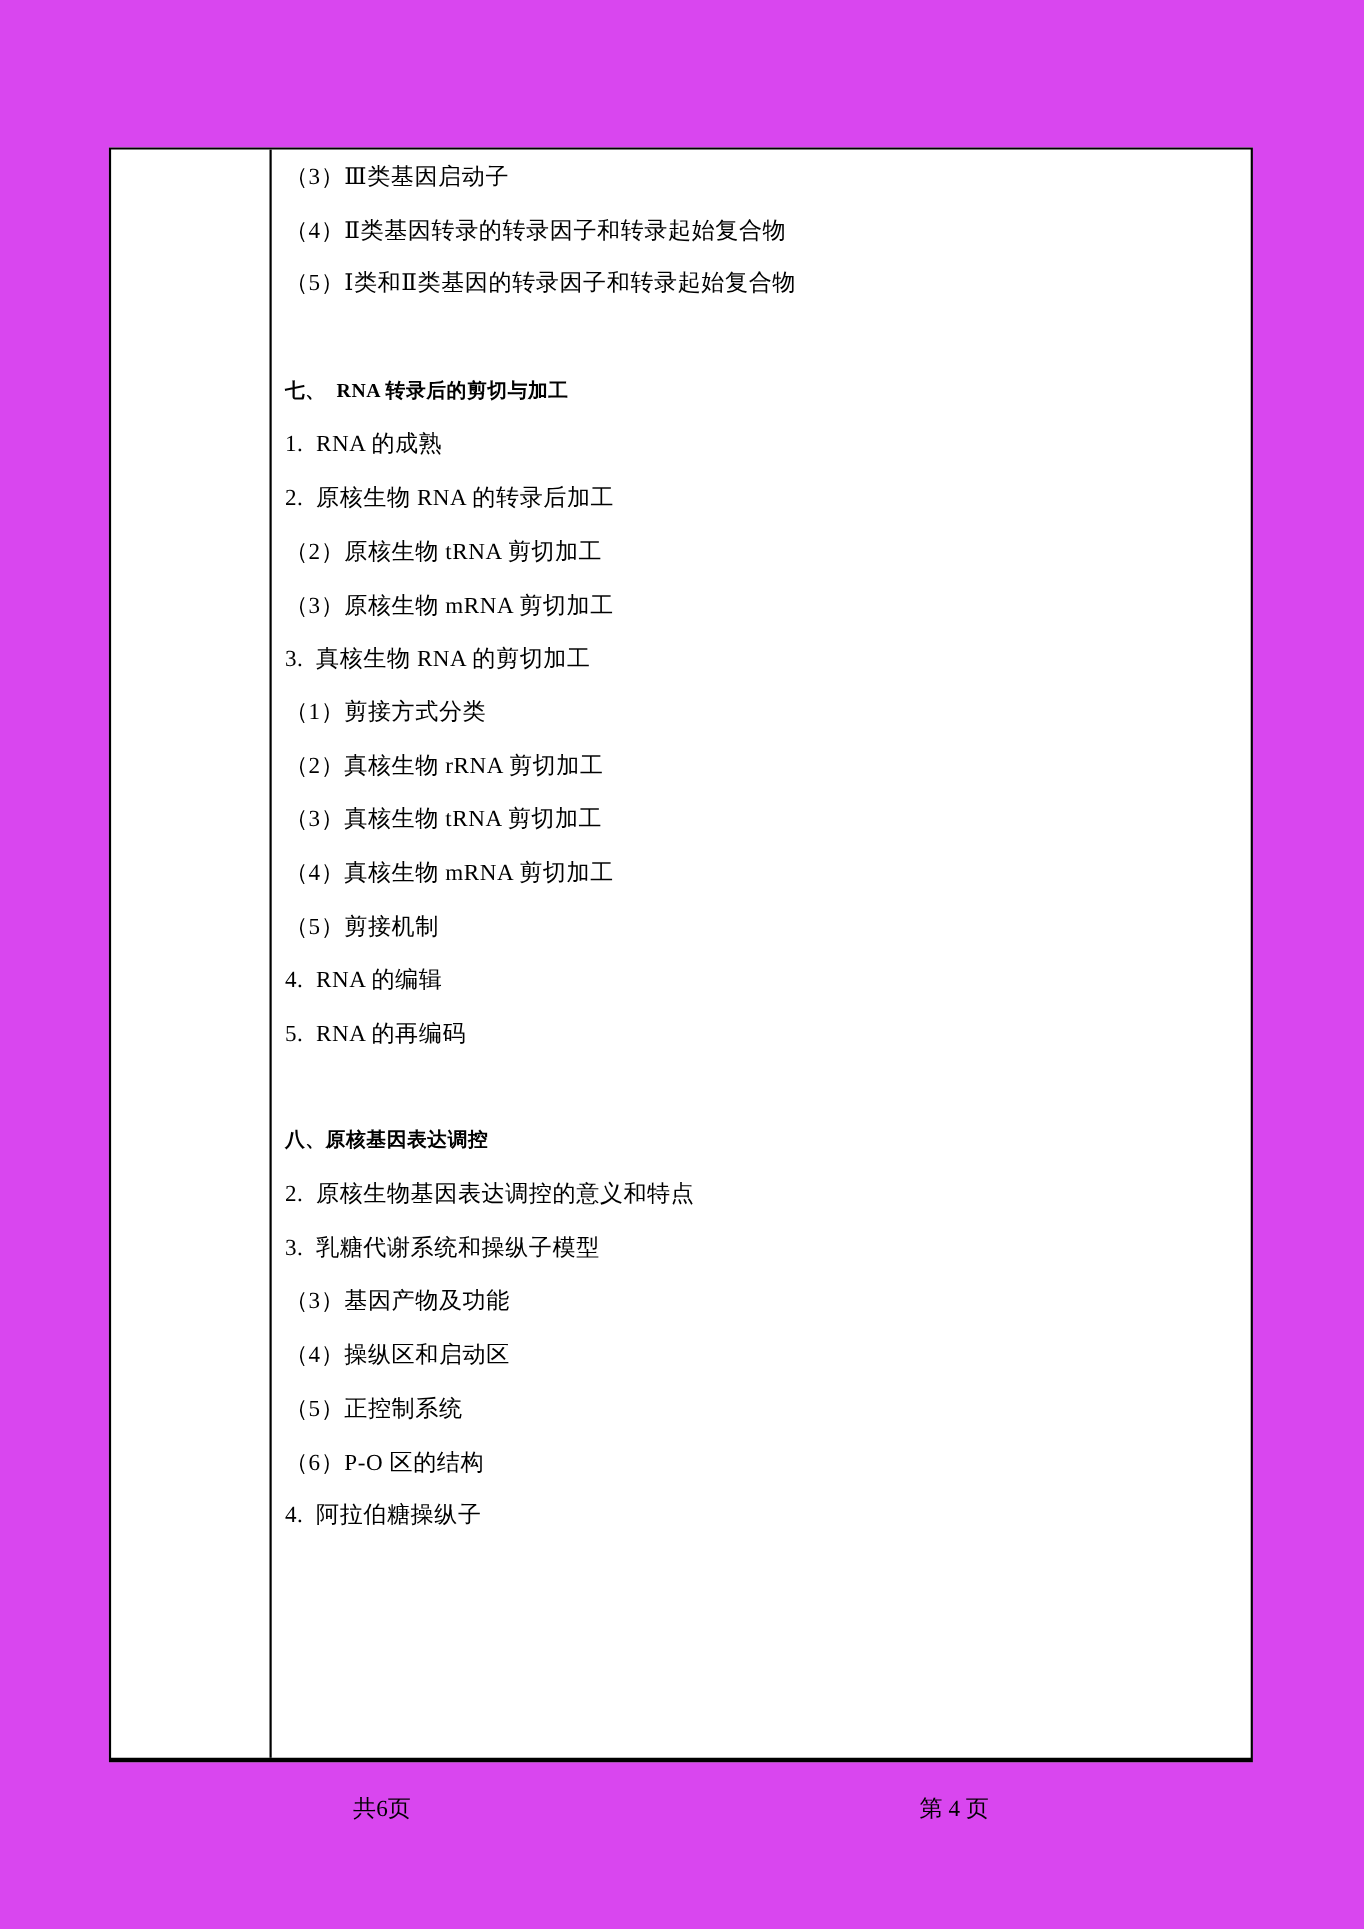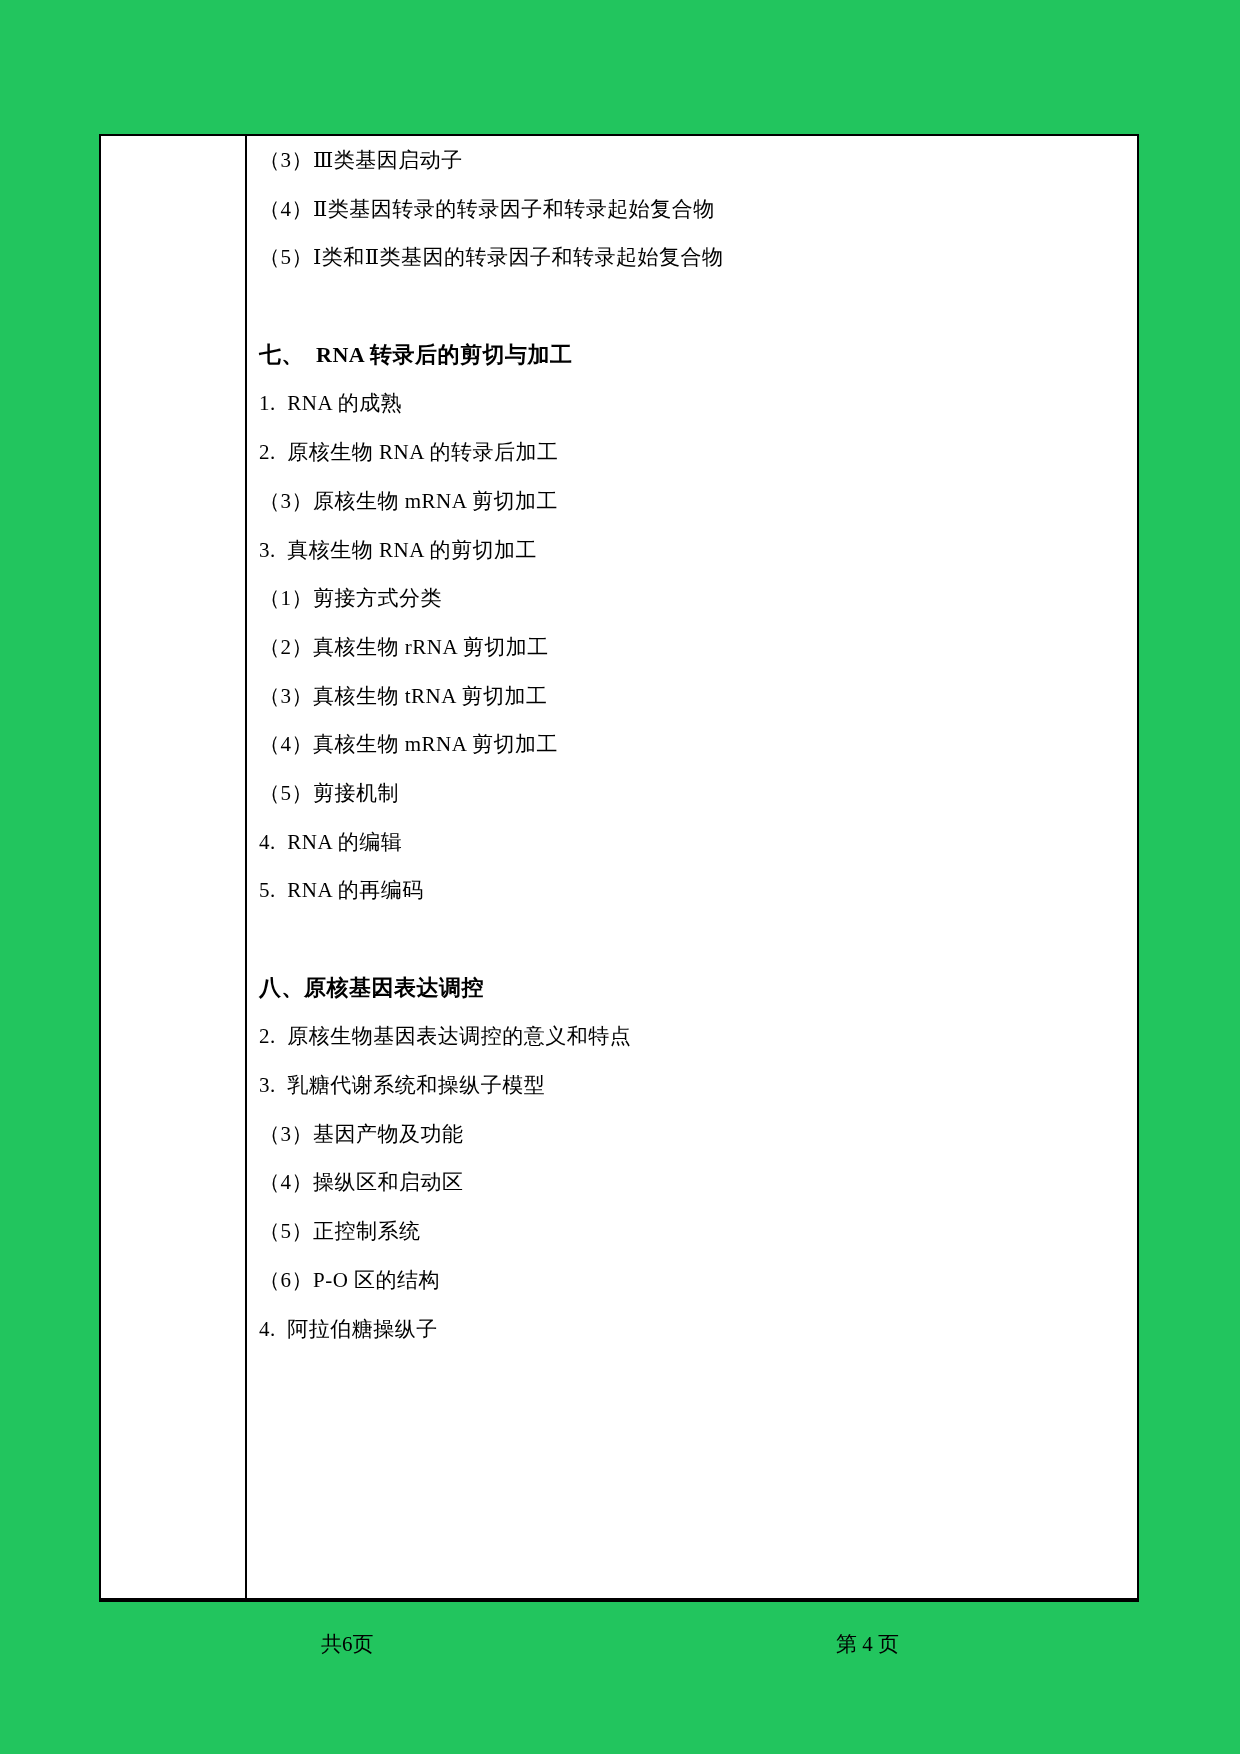--- a/index.html
+++ b/index.html
@@ -4,21 +4,21 @@
 <style>
   html, body {
     margin: 0;
     padding: 0;
     background: #ffffff;
   }
   .page {
     position: relative;
     width: 1240px;
     height: 1754px;
-    background: #22c55e;
+    background: #d946ef;
     color: #000000;
     font-family: "Liberation Serif", "DejaVu Serif", serif;
     overflow: hidden;
   }
   .doc-table {
     position: absolute;
     left: 99px;
     top: 134px;
     width: 1040px;
     height: 1468px;
@@ -41,21 +41,21 @@
   }
   .row {
     height: 48.7px;
     line-height: 48.7px;
     font-size: 21px;
     white-space: pre;
     letter-spacing: 0.5px;
   }
   .row.bold {
     font-weight: bold;
-    font-size: 22px;
+    font-size: 18px;
   }
   .footer {
     position: absolute;
     top: 1630px;
     left: 0;
     width: 1240px;
     height: 28px;
     line-height: 28px;
     font-size: 21px;
     padding-left: 12px;
@@ -80,20 +80,21 @@
     <div class="col-left"></div>
     <div class="col-right">
       <div>
           <div class="row">（3）Ⅲ类基因启动子</div>
           <div class="row">（4）Ⅱ类基因转录的转录因子和转录起始复合物</div>
           <div class="row">（5）Ⅰ类和Ⅱ类基因的转录因子和转录起始复合物</div>
           <div class="row"></div>
           <div class="row bold">七、  RNA 转录后的剪切与加工</div>
           <div class="row">1.  RNA 的成熟</div>
           <div class="row">2.  原核生物 RNA 的转录后加工</div>
+          <div class="row">（2）原核生物 tRNA 剪切加工</div>
           <div class="row">（3）原核生物 mRNA 剪切加工</div>
           <div class="row">3.  真核生物 RNA 的剪切加工</div>
           <div class="row">（1）剪接方式分类</div>
           <div class="row">（2）真核生物 rRNA 剪切加工</div>
           <div class="row">（3）真核生物 tRNA 剪切加工</div>
           <div class="row">（4）真核生物 mRNA 剪切加工</div>
           <div class="row">（5）剪接机制</div>
           <div class="row">4.  RNA 的编辑</div>
           <div class="row">5.  RNA 的再编码</div>
           <div class="row"></div>

